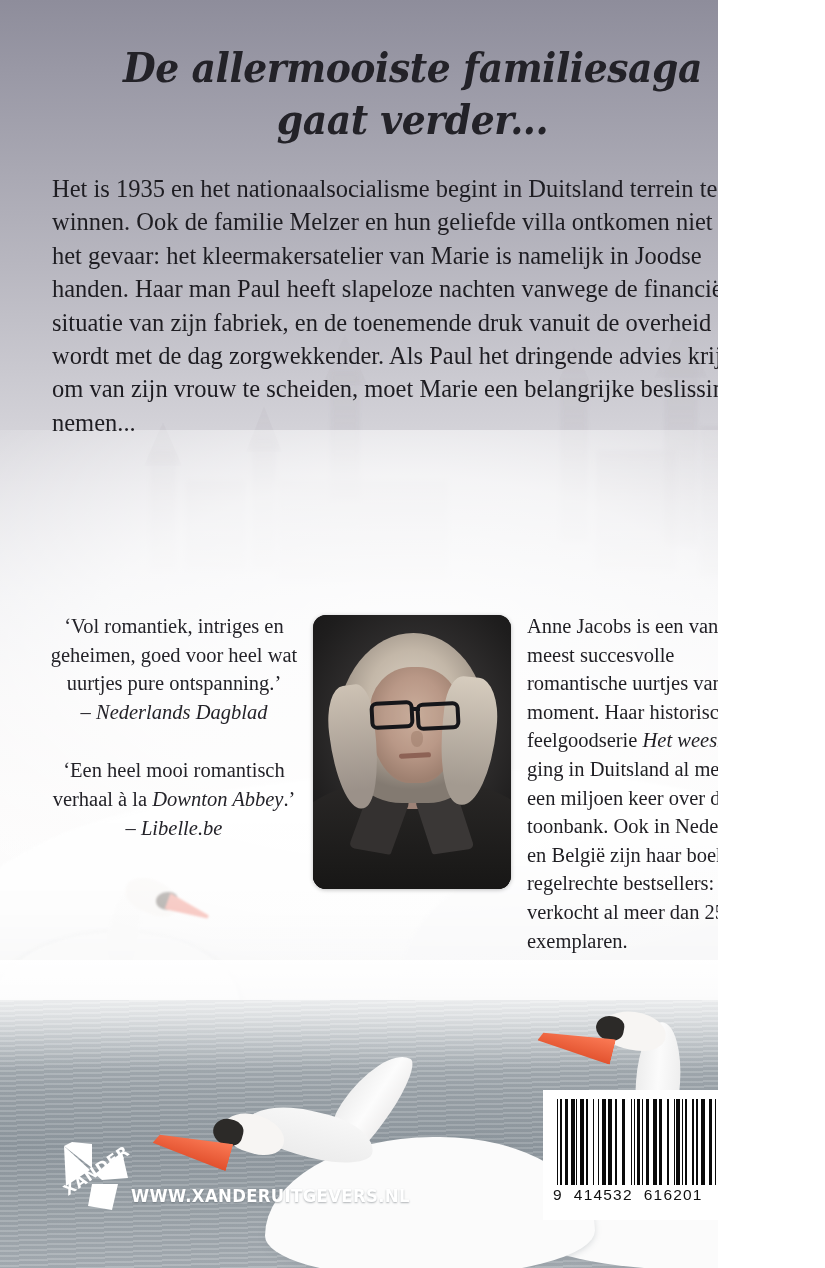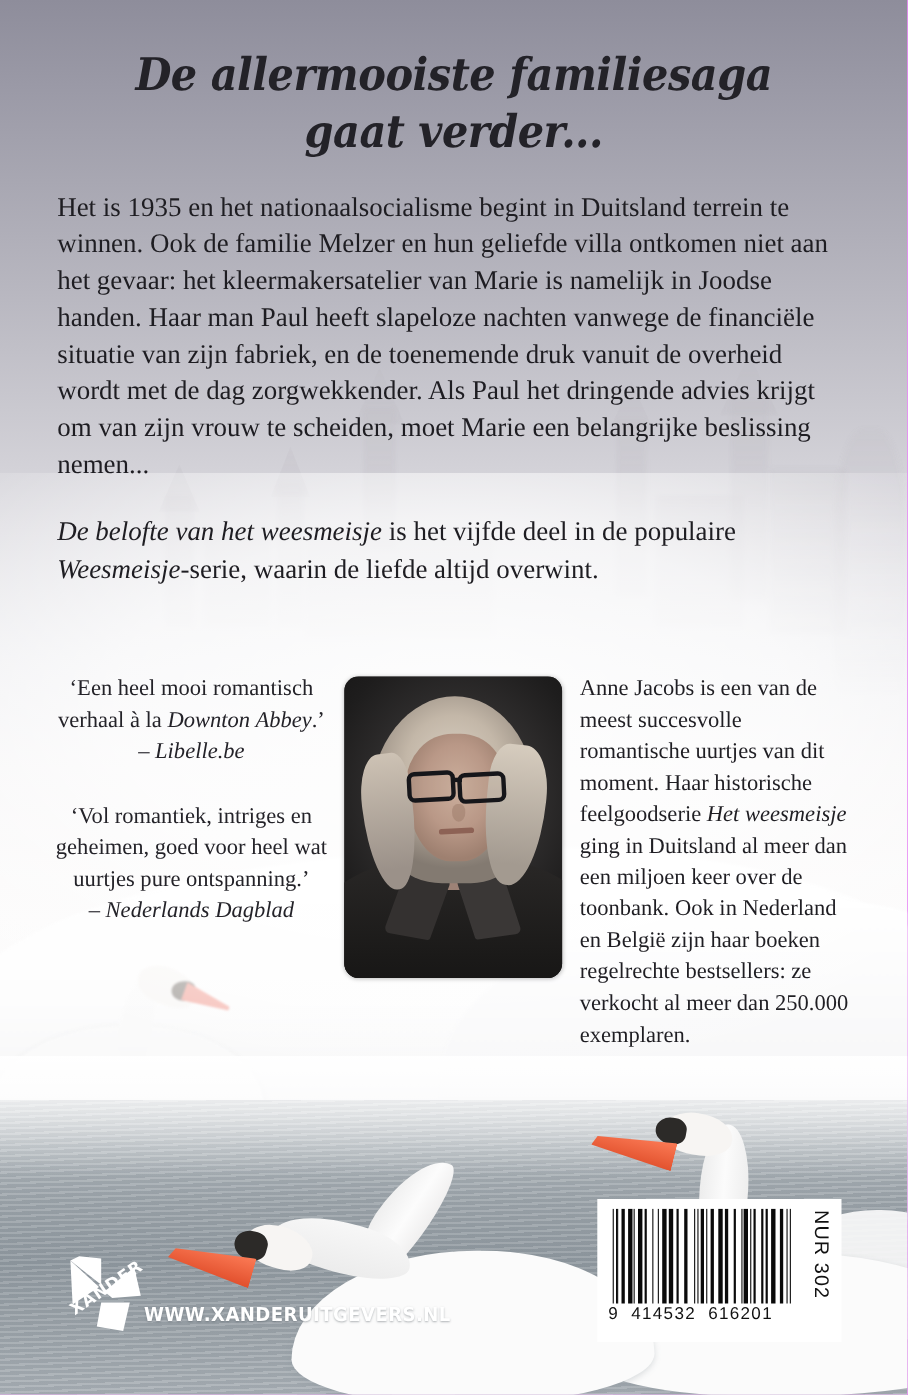--- a/index.html
+++ b/index.html
@@ -6,23 +6,23 @@
   * { margin:0; padding:0; box-sizing:border-box; }
   html,body { width:825px; height:1268px; }
   body {
     font-family:"Liberation Serif", serif;
     background:#fff;
     overflow:hidden;
   }
 
   #cover {
     position:relative;
-    width:825px; height:1268px;
+    width:718px; height:1268px;
     overflow:hidden;
-    background:#d946ef;
+    background:#4d7c0f;
   }
 
   
   .bg-layer { position:absolute; left:0; top:0; width:825px; height:1268px; }
 
   
   .bg-sky {
     background:linear-gradient(180deg,
       #8e8d9b 0%,
       #9a99a6 6%,
@@ -331,31 +331,30 @@
 
   <div id="content">
 
     <div class="headline">
       <div>De allermooiste familiesaga</div>
       <div>gaat verder...</div>
     </div>
 
     <div class="blurb">
       <p>Het is 1935 en het nationaalsocialisme begint in Duitsland terrein te winnen. Ook de familie Melzer en hun geliefde villa ontkomen niet aan het gevaar: het kleermakersatelier van Marie is namelijk in Joodse handen. Haar man Paul heeft slapeloze nachten vanwege de financiële situatie van zijn fabriek, en de toenemende druk vanuit de overheid wordt met de dag zorgwekkender. Als Paul het dringende advies krijgt om van zijn vrouw te scheiden, moet Marie een belangrijke beslissing nemen...</p>
-      <p><em>De belofte van het weesmeisje</em><span> is het vijfde deel in de populaire </span><em>Weesmeisje</em><span>-serie, waarin de liefde altijd overwint.</span></p>
     </div>
 
     <div class="quotes">
+      <div class="q">
+        <div>‘Vol romantiek, intriges en geheimen, goed voor heel wat uurtjes pure ontspanning.’</div>
+        <div class="src">– Nederlands Dagblad</div>
+      </div>
       <div class="q">
         <div><span>‘Een heel mooi romantisch verhaal à la </span><em>Downton Abbey</em><span>.’</span></div>
         <div class="src">– Libelle.be</div>
-      </div>
-      <div class="q">
-        <div>‘Vol romantiek, intriges en geheimen, goed voor heel wat uurtjes pure ontspanning.’</div>
-        <div class="src">– Nederlands Dagblad</div>
       </div>
     </div>
 
     <div class="author-photo">
       <div class="portrait">
         <div class="p-bg"></div>
         <div class="p-shoulders"></div>
         <div class="p-neck"></div>
         <div class="p-collarL"></div>
         <div class="p-collarR"></div>

